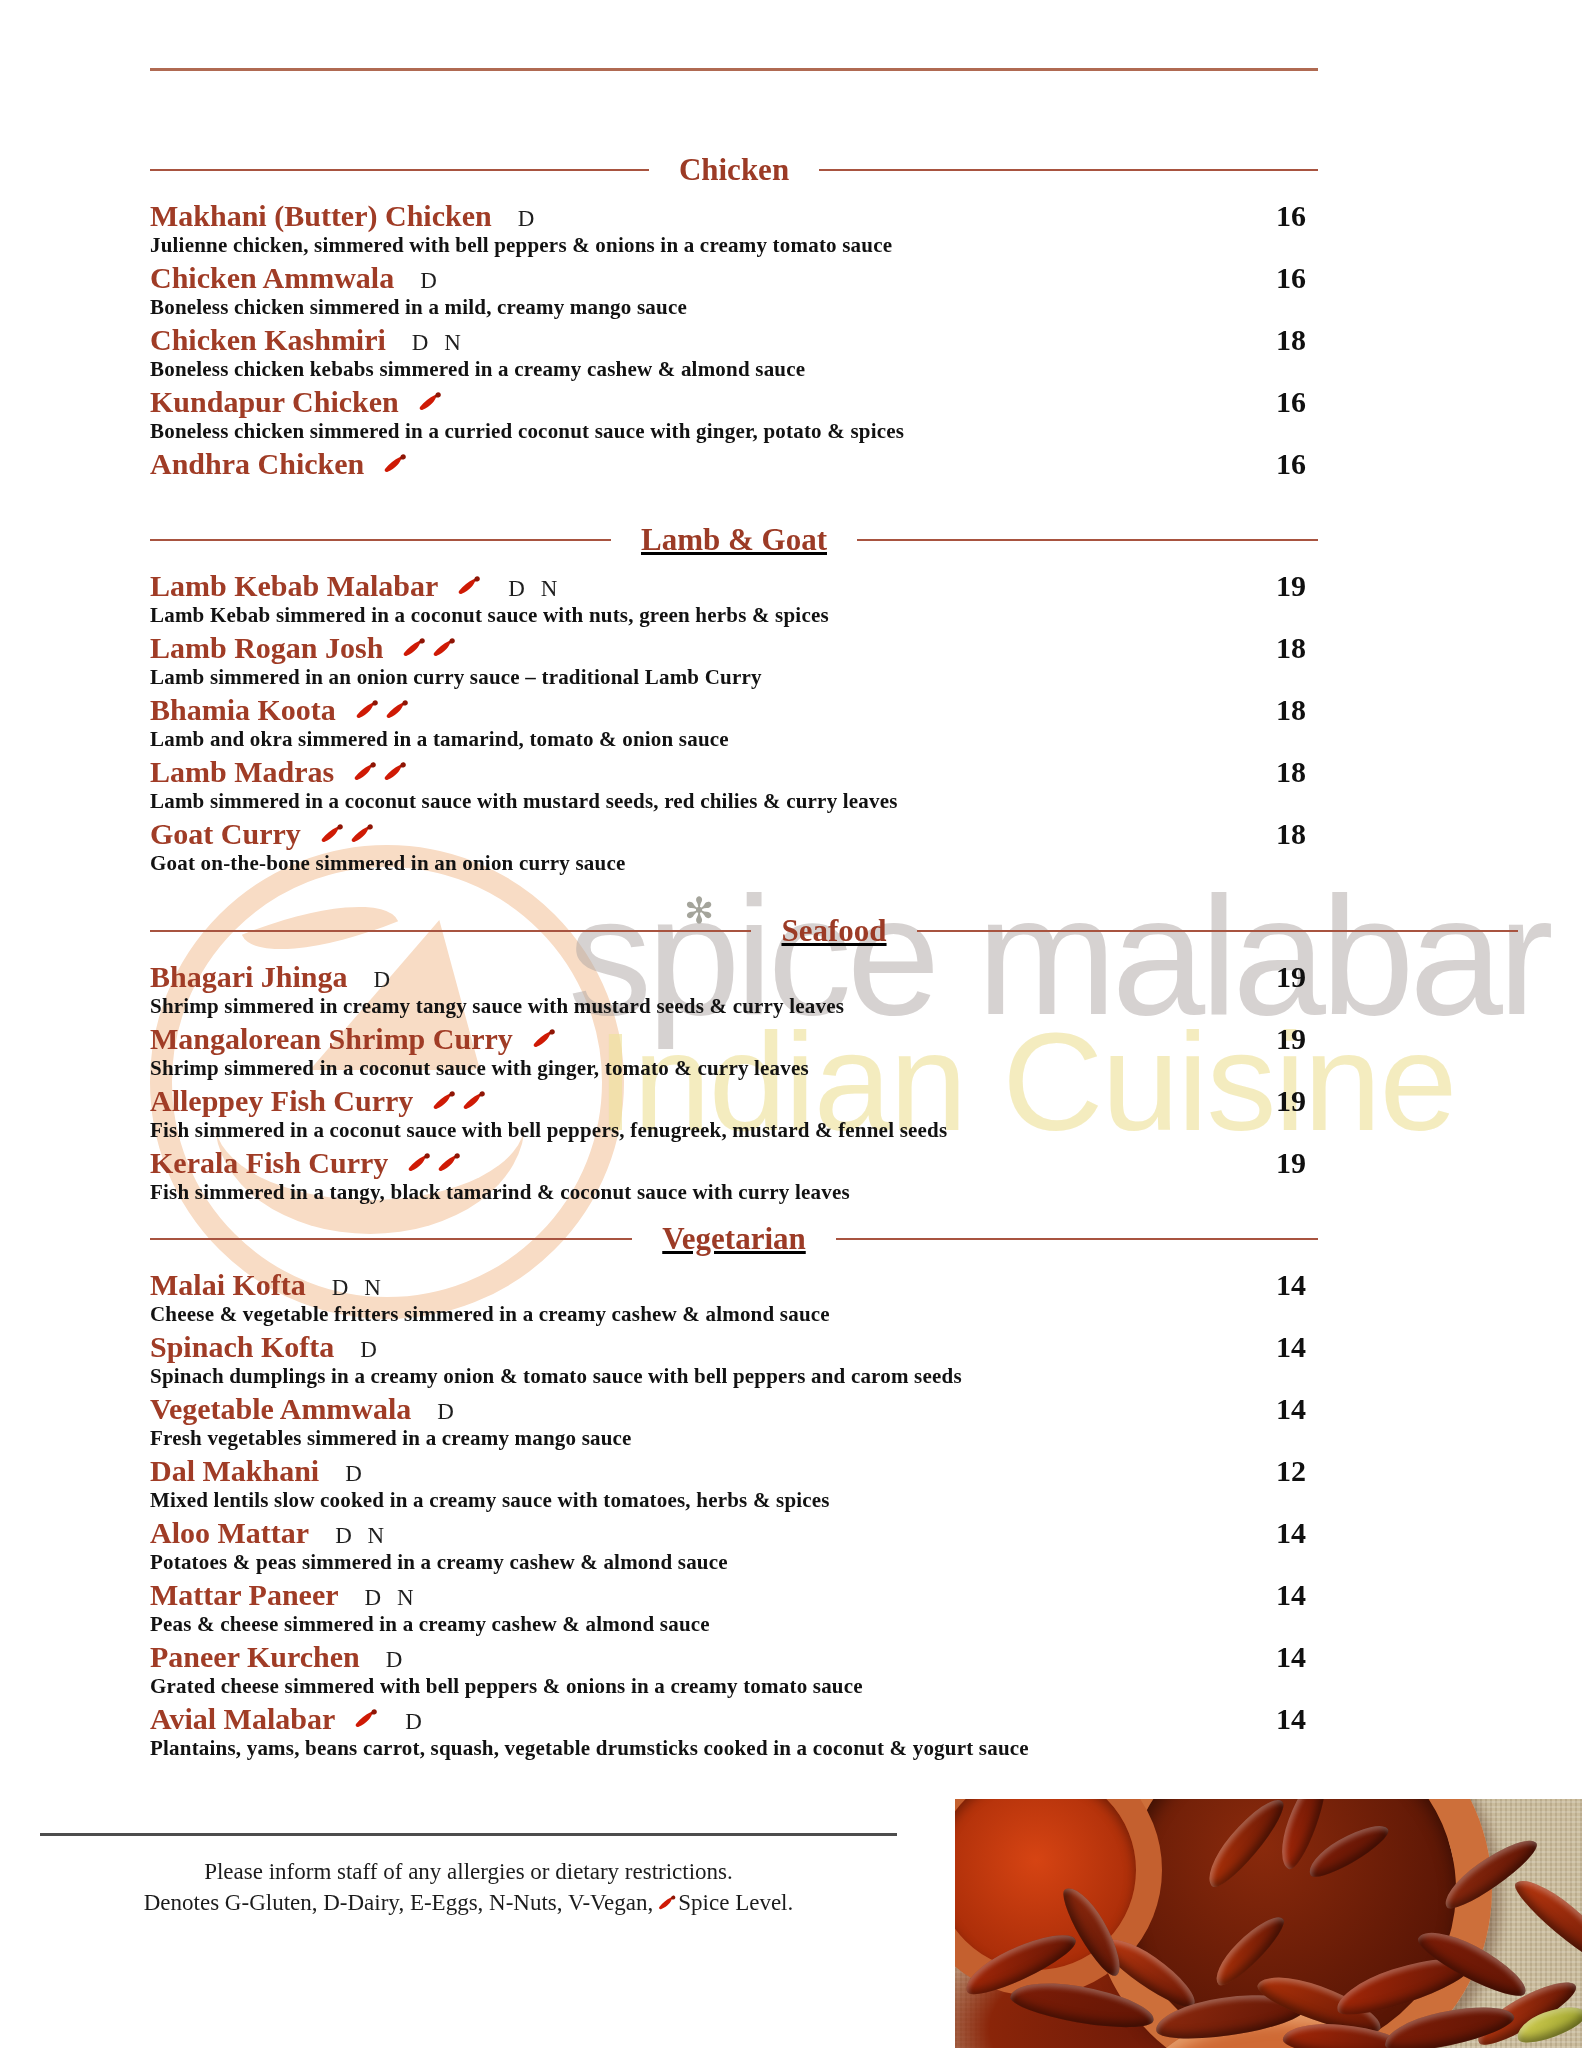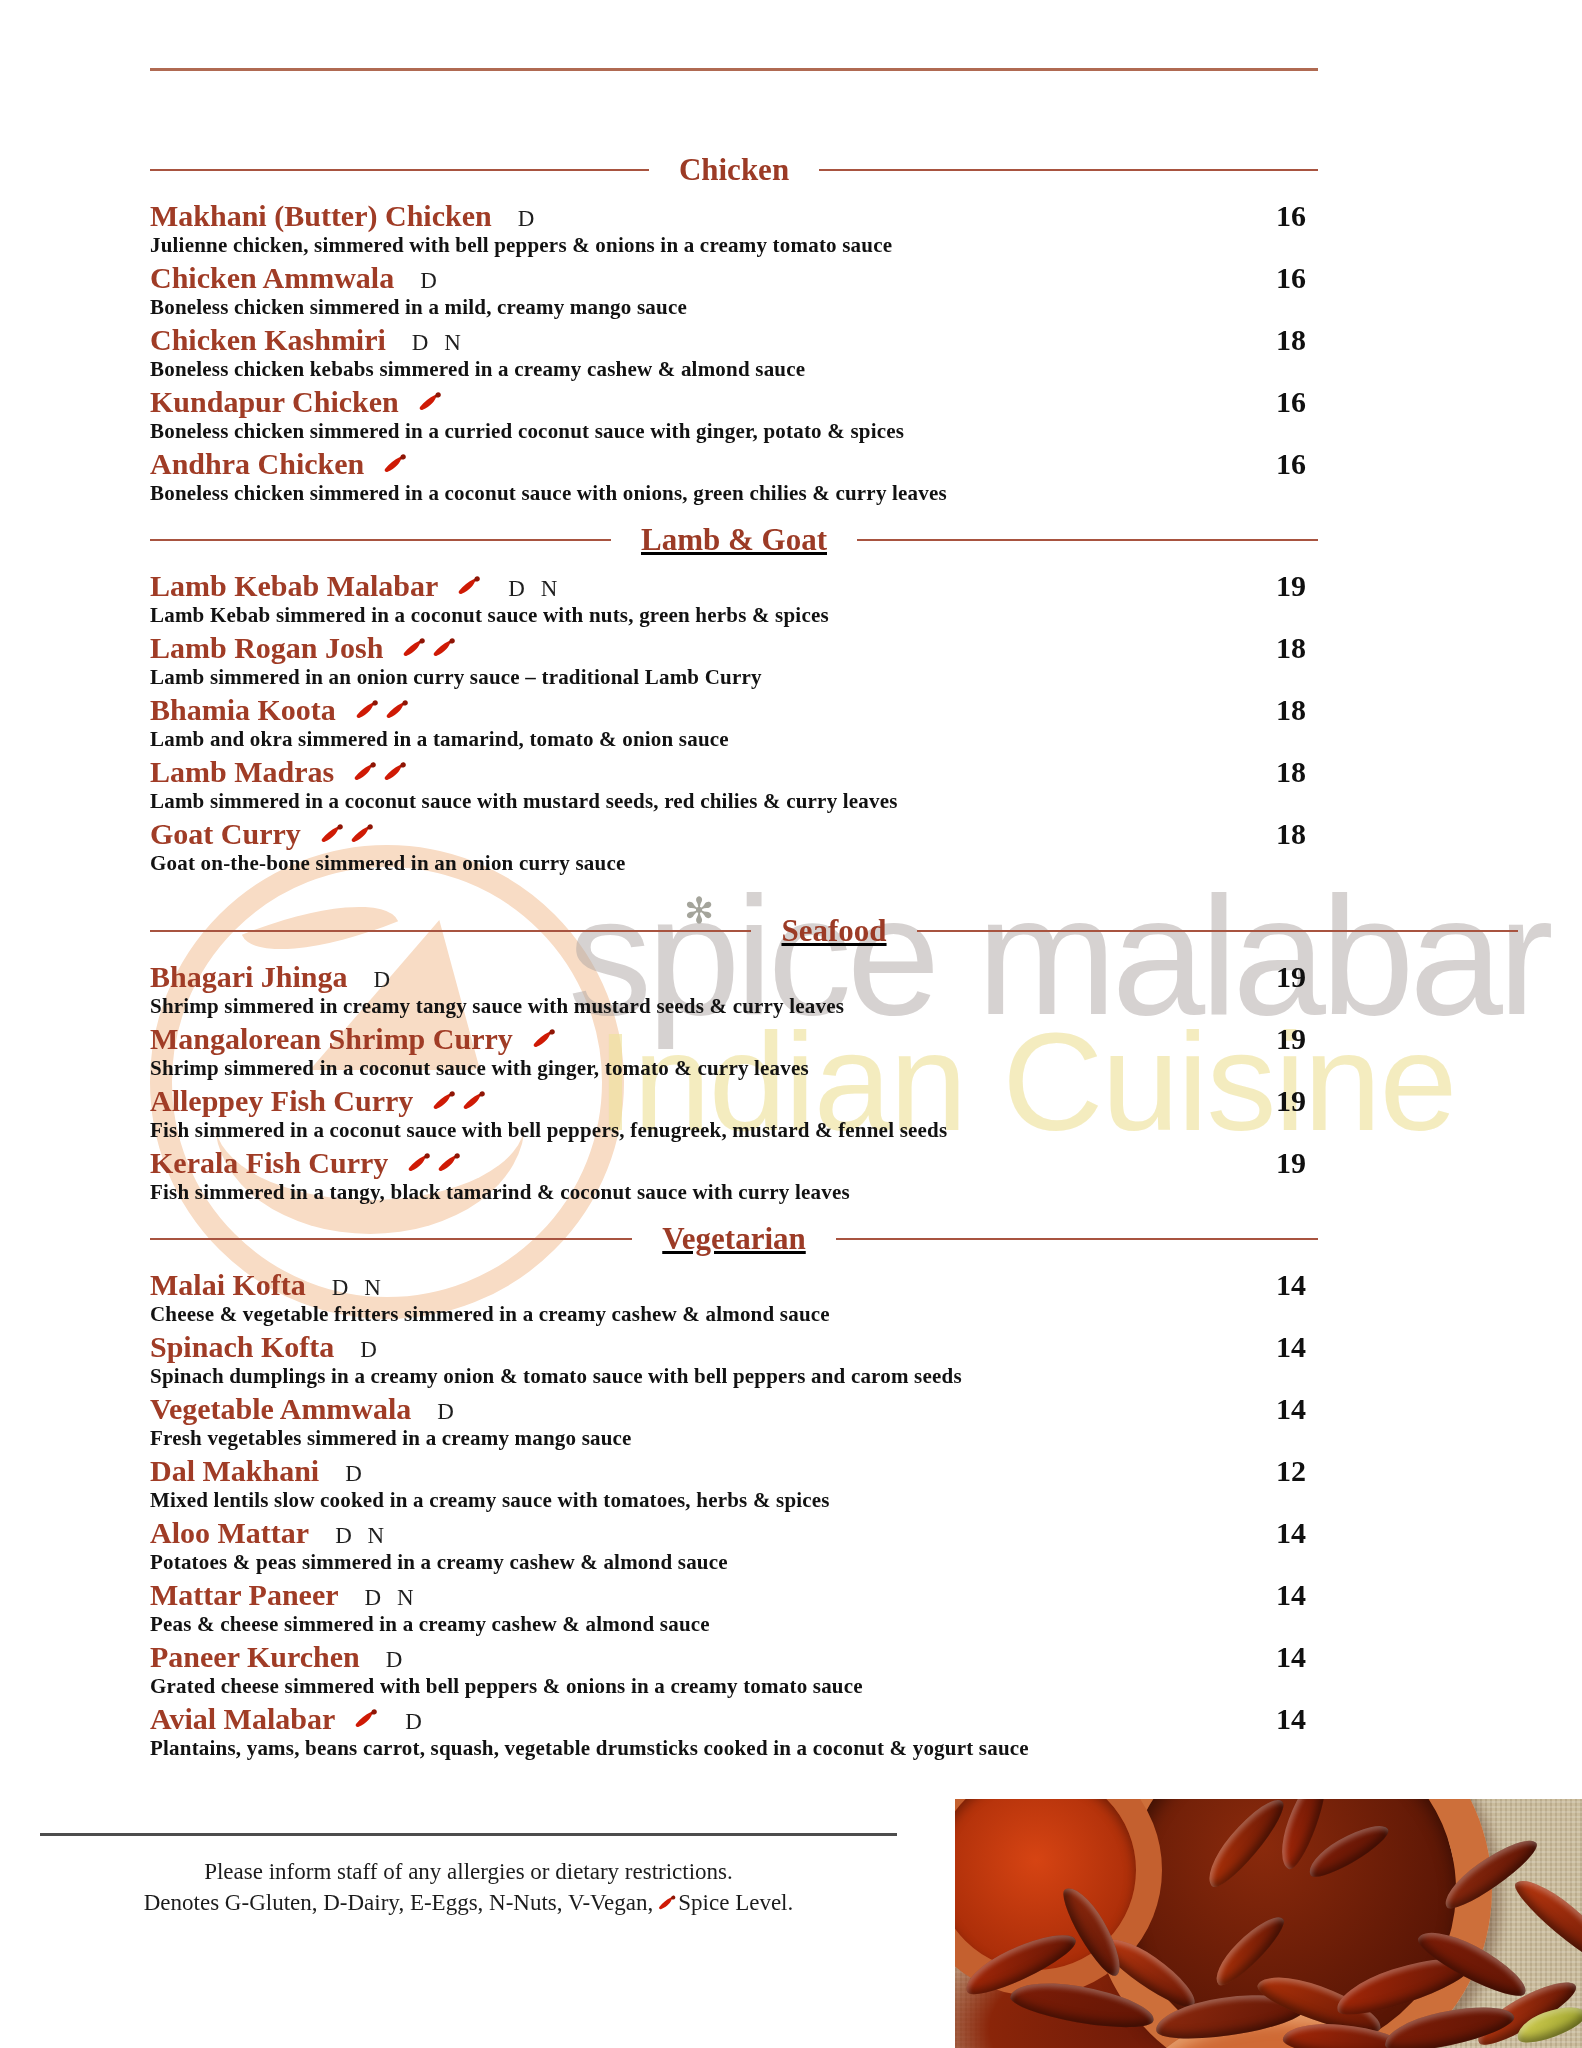--- a/index.html
+++ b/index.html
@@ -140,21 +140,20 @@
           <span class="dish-name">Andhra Chicken</span>
           <span class="chilies">
             <svg width="26" height="26" viewBox="0 0 32 32">
               <path d="M23.8 8.6 C22.6 15 16.2 21.4 7 25.6 c-2.4 1.1 -4.8 -1.4 -3.3 -3.4 C8.9 15.5 15.6 10.3 21.6 7.6 c1.5 -.7 2.5 -.2 2.2 1z" fill="#cf1a05"></path>
               <path d="M22.6 9.4 c-.8 -2.2 .4 -4.6 2.6 -5.2 1.9 -.5 3.8 .7 4.1 2.6 .3 1.7 -.9 3.3 -2.7 3.6 -1.6 .3 -3.3 -.1 -4 -1z" fill="#8f1505"></path>
             </svg>
           </span>
           <span class="spacer"></span>
           <span class="price">16</span>
         </div>
-        <div class="dish-desc">Boneless chicken simmered in a coconut sauce with onions, green chilies &amp; curry leaves</div>
       </div>
       <div class="section-header gap-top">
         <div class="rule"></div>
         <div class="word">Lamb &amp; Goat</div>
         <div class="rule"></div>
       </div>
       <div class="item">
         <div class="item-row">
           <span class="dish-name">Lamb Kebab Malabar</span>
           <span class="chilies">

